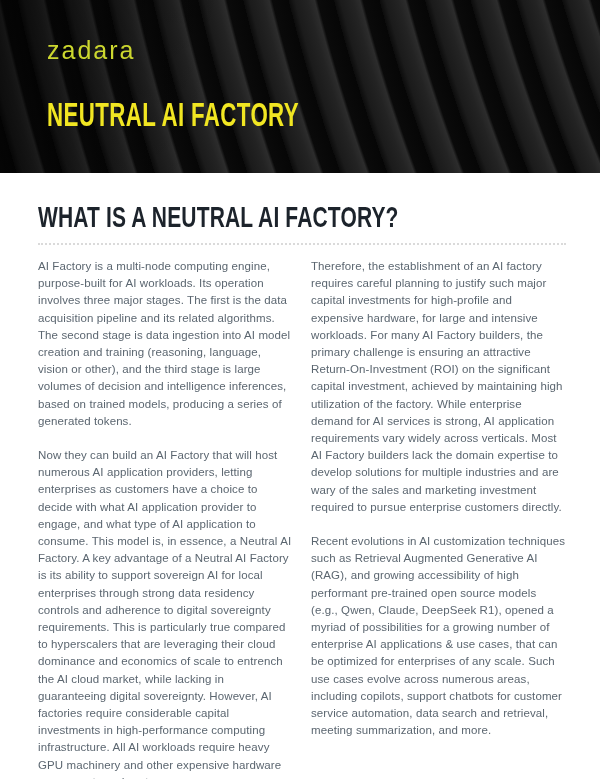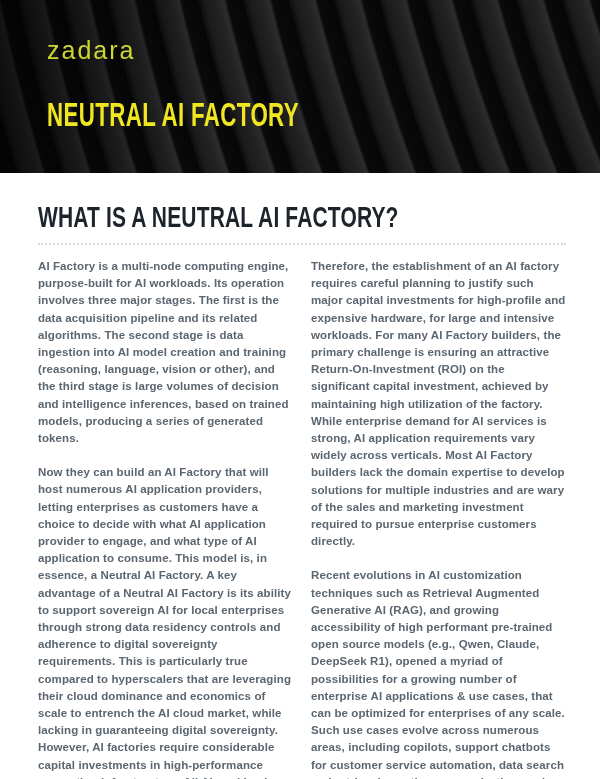--- a/index.html
+++ b/index.html
@@ -86,21 +86,20 @@
     gap: 18px;
     margin-top: 13px;
   }
   .col { flex: 1 1 0; }
   .col p {
     font-size: 11.5px;
     line-height: 17.2px;
     color: #5b6670;
     margin: 0 0 17px 0;
     letter-spacing: 0.1px;
-    font-weight: bold;
   }
 </style>
 </head>
 <body>
 
 <div class="page">
 
   <header class="hero">
     <div class="hero-texture"></div>
     <div class="hero-inner">

